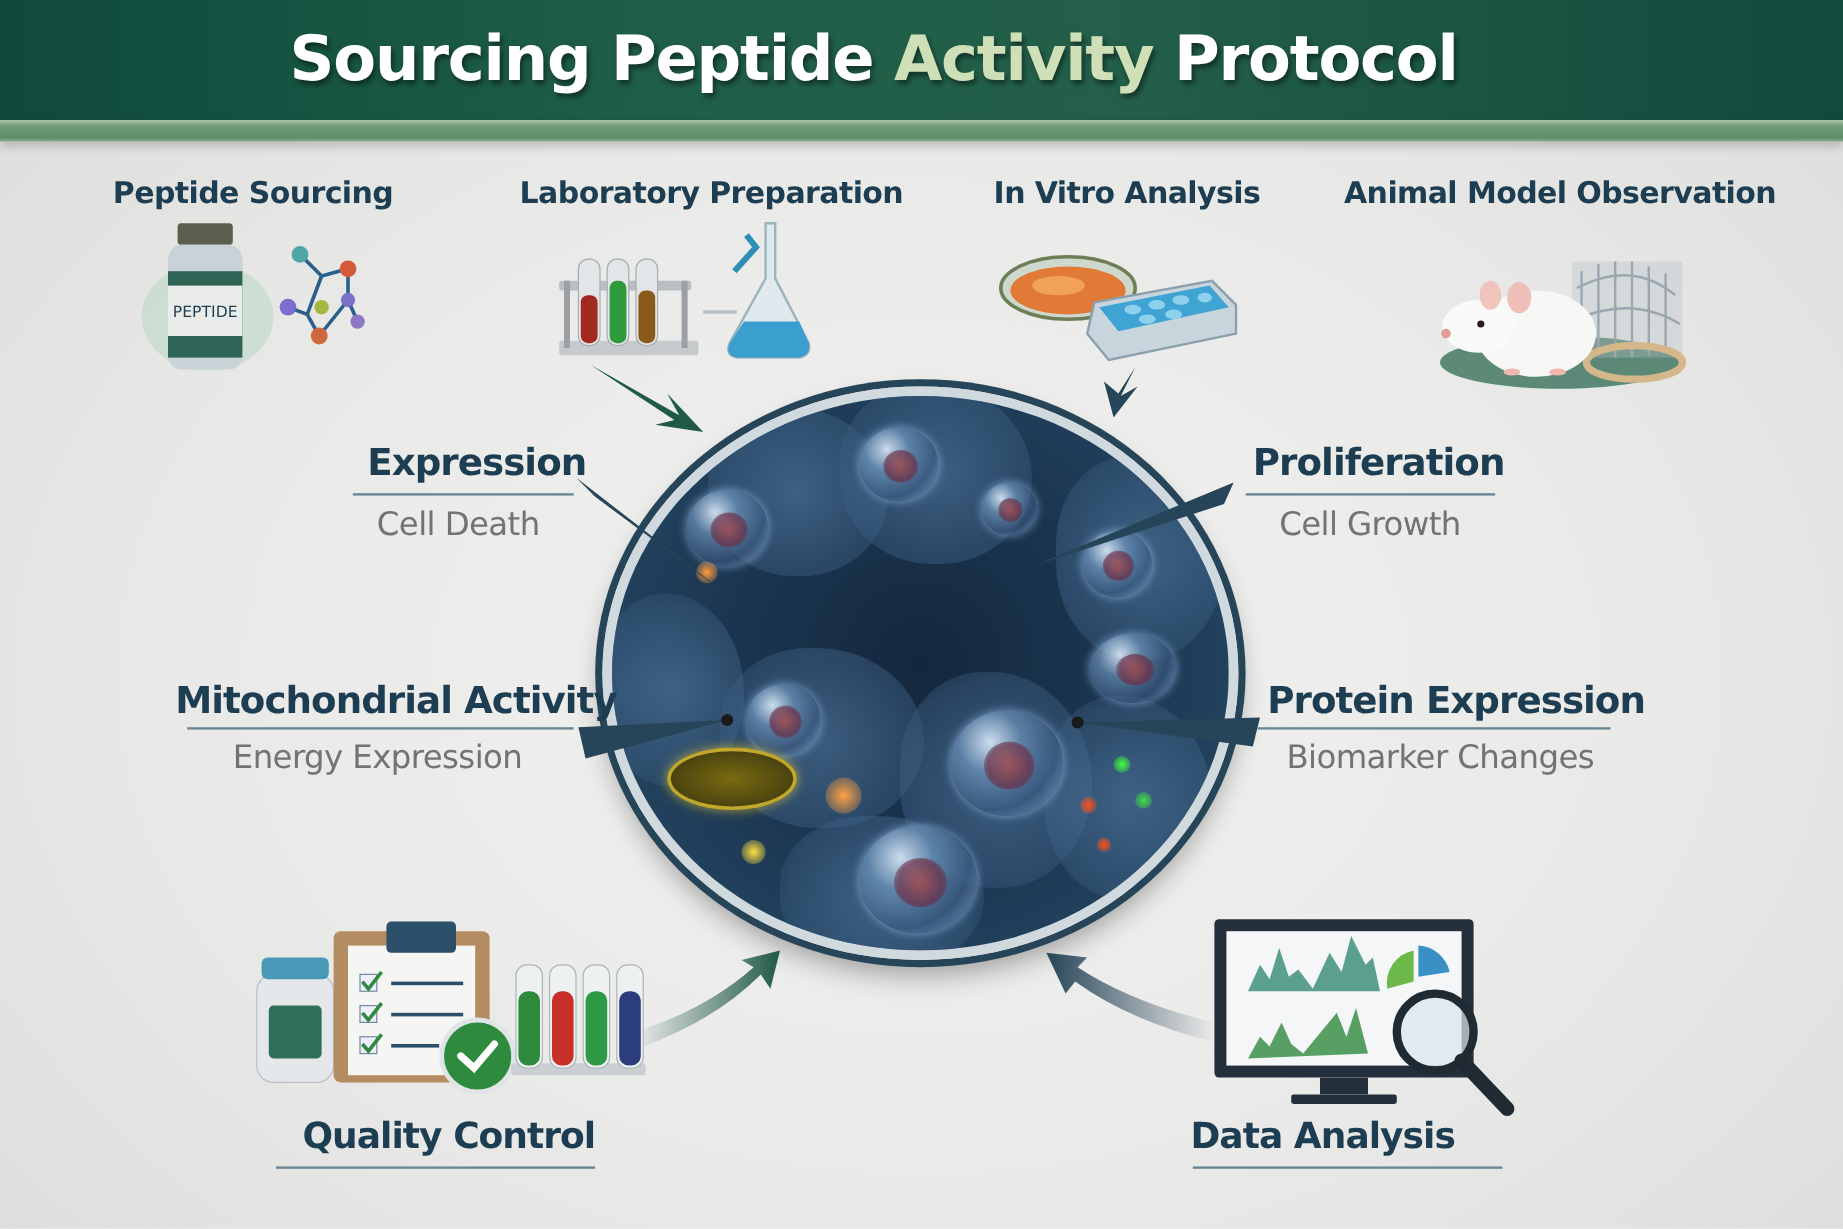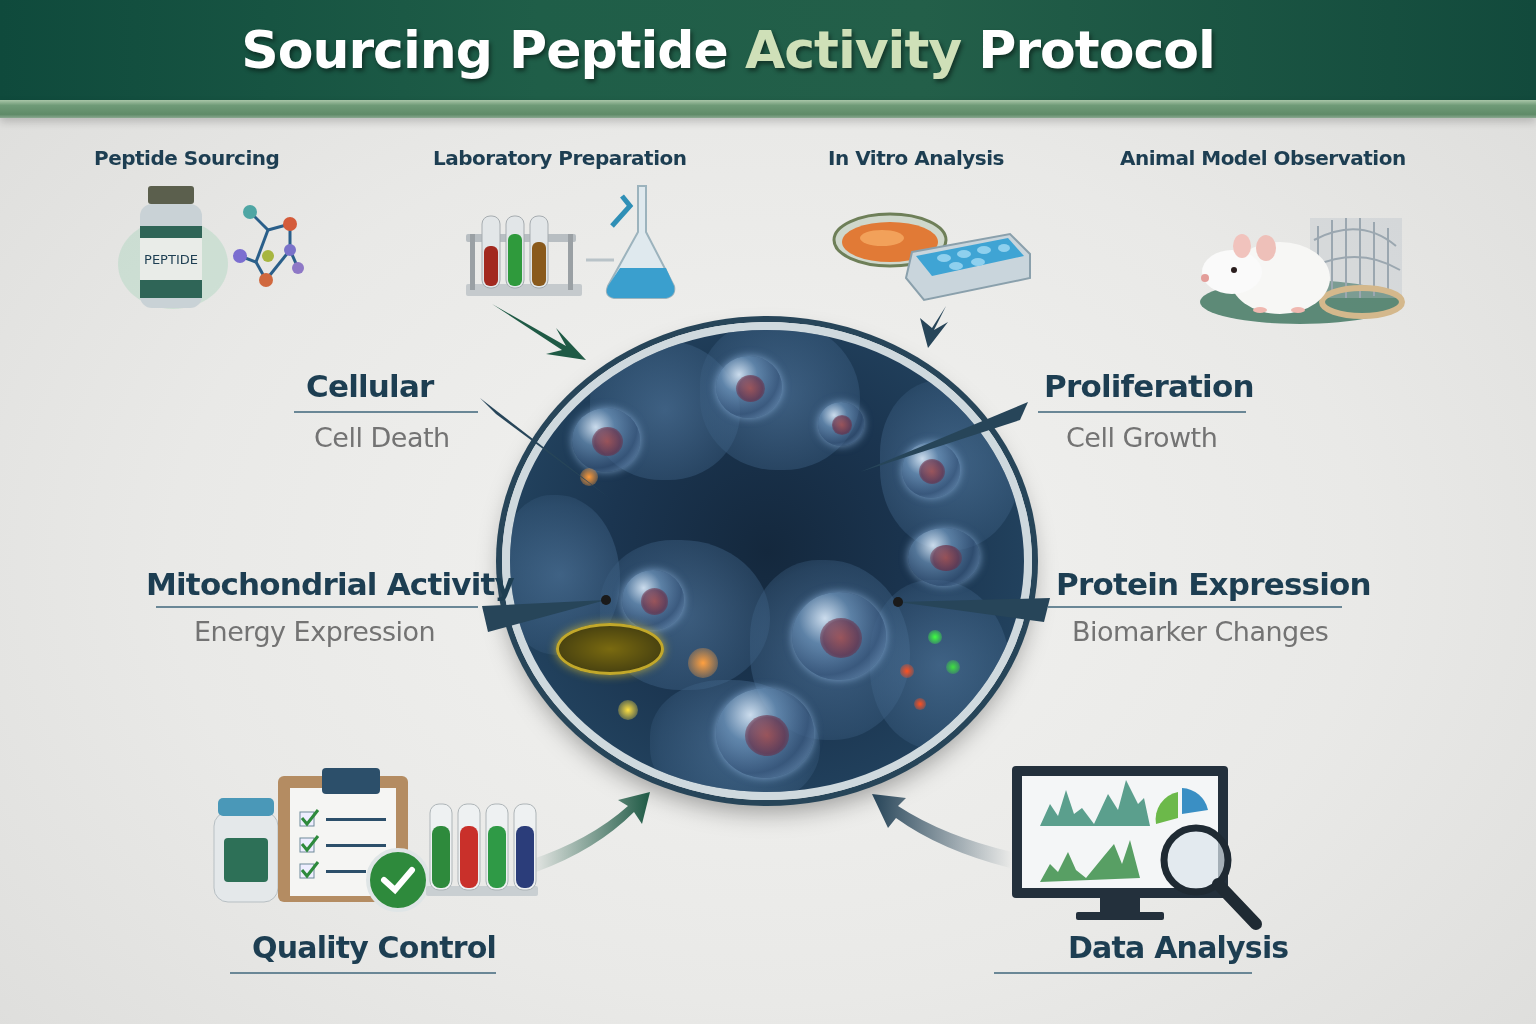--- a/index.html
+++ b/index.html
@@ -25,21 +25,21 @@
     font-family: "DejaVu Sans", sans-serif; font-weight: bold; font-size: 52px;
     letter-spacing: -1px; color: #ffffff;
     text-shadow: 2px 3px 4px rgba(0,0,0,0.45);
     white-space: nowrap;
   }
   .title .accent { color: #cfe0b8; }
 
   
   .stage-label {
     position: absolute; font-family: "DejaVu Sans", sans-serif; font-weight: bold;
-    font-size: 20px; color: #1d3e52; white-space: nowrap; letter-spacing: -0.5px;
+    font-size: 25px; color: #1d3e52; white-space: nowrap; letter-spacing: -0.5px;
   }
   .big-label {
     position: absolute; font-family: "DejaVu Sans", sans-serif; font-weight: bold;
     font-size: 31px; color: #1d3e52; white-space: nowrap; letter-spacing: -0.8px;
   }
   .sub-label {
     position: absolute; font-family: "DejaVu Sans", sans-serif;
     font-size: 27px; color: #737373; white-space: nowrap; letter-spacing: -0.5px;
   }
   .rule {
@@ -261,21 +261,21 @@
     <linearGradient id="gNavy" x1="1" x2="0">
         <stop offset="0" stop-color="#274559" stop-opacity="0"></stop>
         <stop offset="1" stop-color="#274559"></stop>
       </linearGradient>
   </defs>
   <path d="M530 860 Q590 840 628 806 L618 800 L650 792 L642 824 L634 812 Q596 850 536 872 Z" fill="url(#gGreen)"></path>
 
   <path d="M1010 868 Q940 850 896 818 L888 828 L872 794 L906 798 L898 806 Q944 836 1012 852 Z" fill="url(#gNavy)"></path>
 </svg>
 
-<div class="big-label" style="left:306px; top:368px;">Cellular</div>
+<div class="big-label" style="left:306px; top:368px;">Expression</div>
 <div class="rule" style="left:294px; top:411px; width:184px;"></div>
 <div class="sub-label" style="left:314px; top:422px;">Cell Death</div>
 
 <div class="big-label" style="left:146px; top:566px;">Mitochondrial Activity</div>
 <div class="rule" style="left:156px; top:606px; width:322px;"></div>
 <div class="sub-label" style="left:194px; top:616px;">Energy Expression</div>
 
 <div class="big-label" style="left:1044px; top:368px;">Proliferation</div>
 <div class="rule" style="left:1038px; top:411px; width:208px;"></div>
 <div class="sub-label" style="left:1066px; top:422px;">Cell Growth</div>
@@ -331,14 +331,14 @@
     <path d="M172 24 A28 28 0 0 1 198 46 L172 50 Z" fill="#3a8fc4"></path>
     <rect x="90" y="134" width="40" height="14" fill="#23303c"></rect>
     <rect x="66" y="148" width="88" height="8" rx="2" fill="#23303c"></rect>
     <circle cx="186" cy="96" r="32" fill="rgba(220,230,235,0.7)" stroke="#1f2a33" stroke-width="7"></circle>
     <line x1="208" y1="120" x2="246" y2="160" stroke="#1f2a33" stroke-width="12" stroke-linecap="round"></line>
   </svg>
 </div>
 
 <div class="big-label" style="left:252px; top:930px; font-size:30px;">Quality Control</div>
 <div class="rule" style="left:230px; top:972px; width:266px;"></div>
-<div class="big-label" style="left:1068px; top:930px; font-size:30px;">Data Analysis</div>
+<div class="big-label" style="left:992px; top:930px; font-size:30px;">Data Analysis</div>
 <div class="rule" style="left:994px; top:972px; width:258px;"></div>
 
 </body></html>

